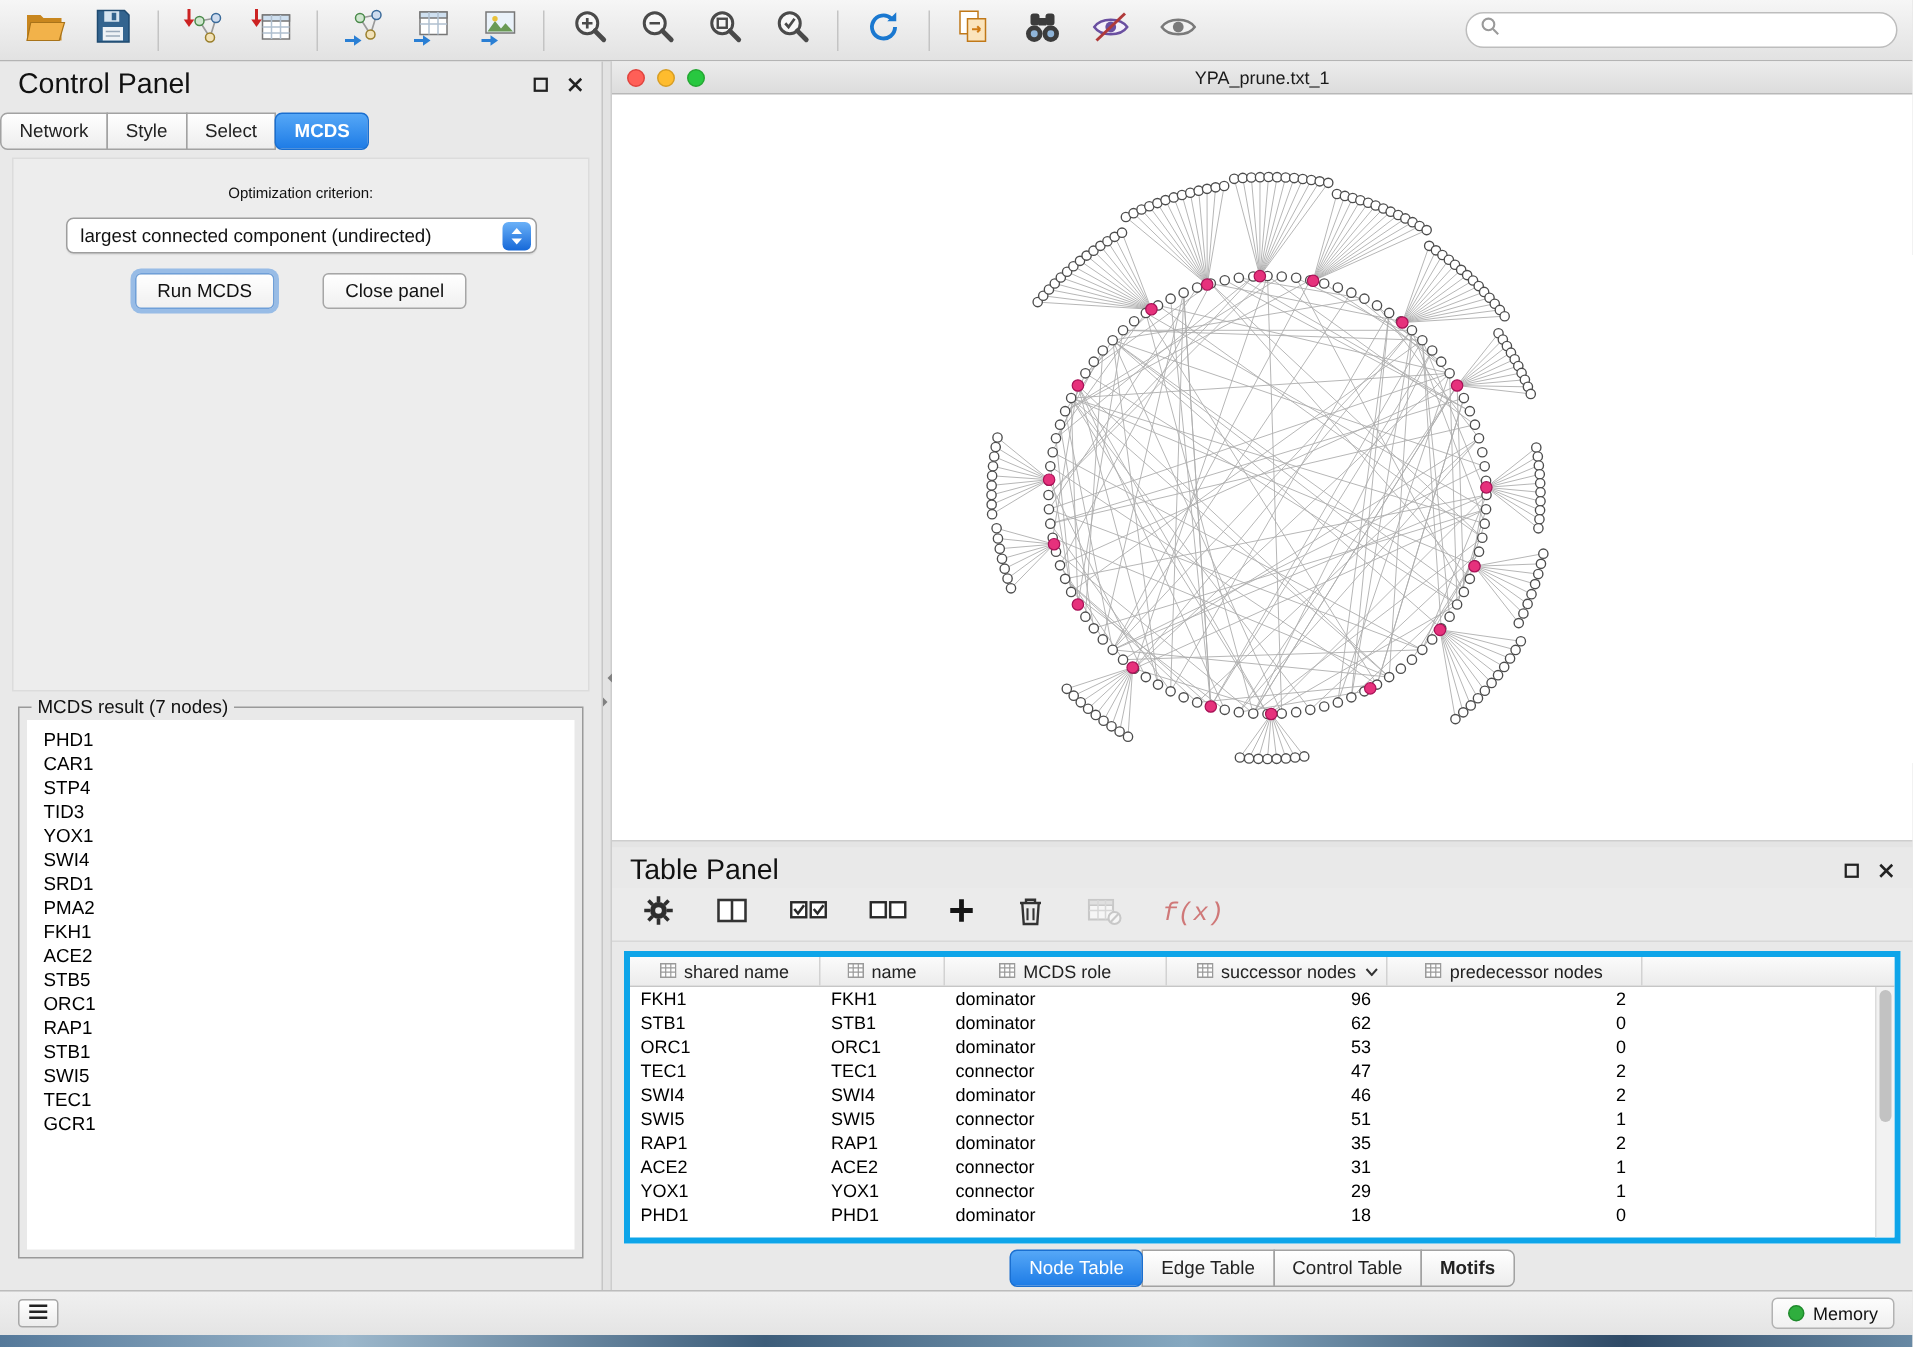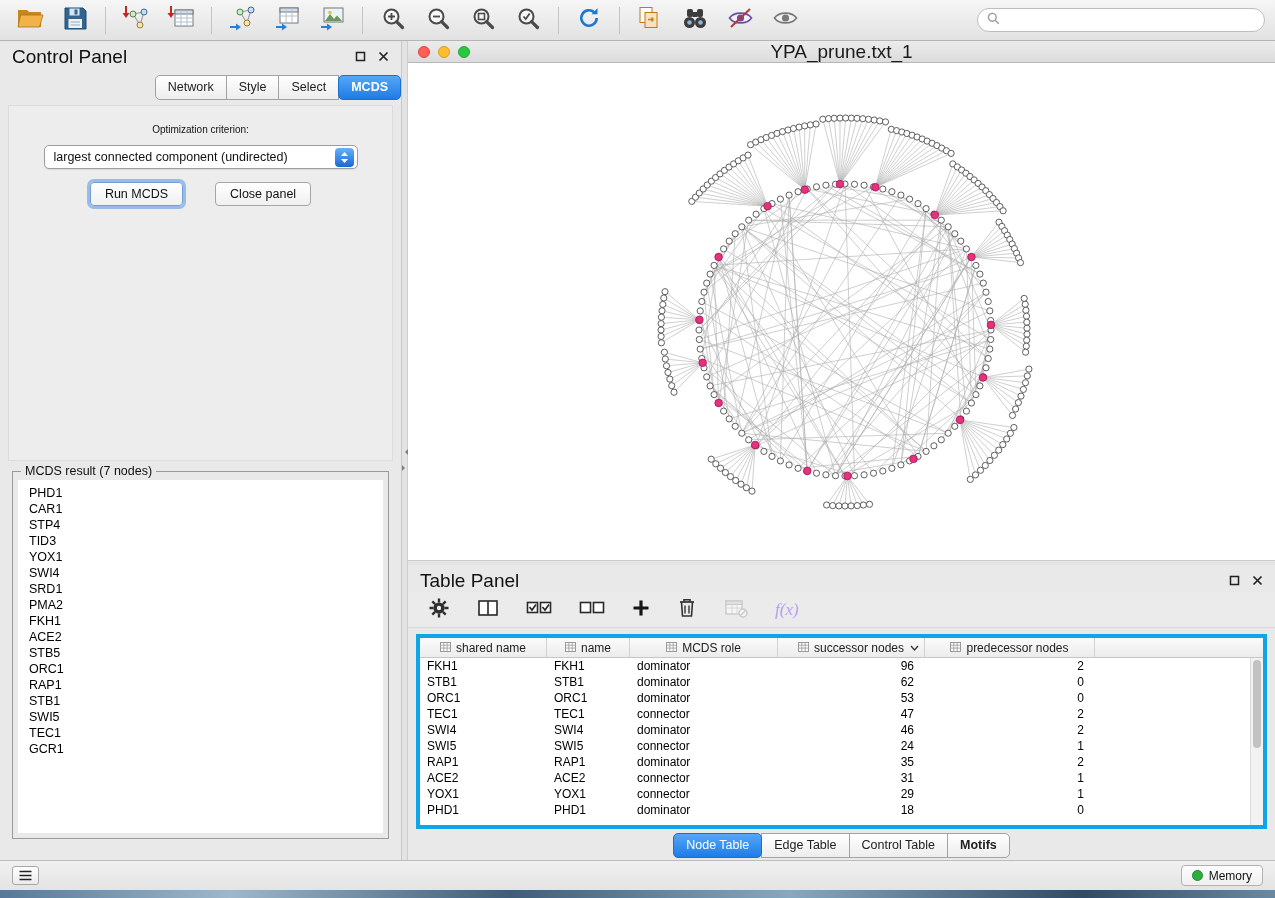--- a/index.html
+++ b/index.html
@@ -16,21 +16,21 @@
   .toolbar-search input{border:none;outline:none;flex:1;font-size:12px;background:transparent;font-family:inherit;}
 
   
   .body{flex:1;display:flex;min-height:0;}
 
   
   .control-panel{width:402px;flex:none;display:flex;flex-direction:column;background:#e9e9e9;border-right:1px solid #c6c6c6;}
   .panel-header{height:27px;display:flex;align-items:center;padding:4px 12px 0;font-size:19px;color:#111;flex:none;}
   .win-icons{margin-left:auto;display:flex;gap:12px;align-items:center;}
   .wbtn{display:flex;align-items:center;}
-  .cp-tabs{display:flex;justify-content:flex-end;margin:7px 0 3px;flex:none;}
+  .cp-tabs{display:flex;justify-content:flex-start;margin:7px 0 3px;flex:none;}
   .tab{font-size:12.5px;padding:4px 12px 5px;background:linear-gradient(#ffffff,#ededed);border:1px solid #a2a2a2;margin-left:-1px;color:#222;cursor:default;}
   .tab:first-child{border-top-left-radius:5px;border-bottom-left-radius:5px;margin-left:0;}
   .tab:last-child{border-top-right-radius:5px;border-bottom-right-radius:5px;font-weight:bold;}
   .tab.active{background:linear-gradient(#55a7f7,#1e7ce6);border-color:#1a6fd0;color:#fff;border-radius:5px;position:relative;z-index:2;}
   .cp-surface{margin:2px 8px 0;height:356px;background:#ededed;border:1px solid #dcdcdc;padding-top:18px;flex:none;}
   .opt-label{text-align:center;font-size:10px;color:#111;margin-bottom:10px;}
   .dropdown{width:314px;height:24px;margin:0 auto;background:#fff;border:1px solid #9e9e9e;border-radius:5px;display:flex;align-items:center;padding:0 3px 0 9px;box-shadow:0 1px 1px rgba(0,0,0,0.08);}
   .dd-value{flex:1;font-size:12.5px;color:#111;white-space:nowrap;overflow:hidden;}
   .dd-stepper{width:19px;height:19px;border-radius:4px;background:linear-gradient(#6ab1f8,#1668d8);display:flex;align-items:center;justify-content:center;flex:none;}
   .btn-row{display:flex;justify-content:center;gap:32px;margin-top:13px;}
@@ -49,30 +49,30 @@
 
   
   .right{flex:1;display:flex;flex-direction:column;min-width:0;}
   .network-window{height:519px;flex:none;display:flex;flex-direction:column;background:#fff;}
   .net-titlebar{height:22px;flex:none;background:linear-gradient(#ececec,#dcdcdc);border-bottom:1px solid #b8b8b8;position:relative;display:flex;align-items:center;justify-content:center;}
   .lights{position:absolute;left:10px;top:5px;display:flex;gap:8px;}
   .light{width:12px;height:12px;border-radius:50%;}
   .light.red{background:#ff5f57;border:1px solid #e0443e;}
   .light.yellow{background:#febc2e;border:1px solid #d89e24;}
   .light.green{background:#28c840;border:1px solid #24a732;}
-  .net-title{font-size:19px;color:#1a1a1a;}
+  .net-title{font-size:12px;color:#1a1a1a;}
   .net-canvas-wrap{flex:1;background:#fff;overflow:hidden;}
   .h-splitter{height:5px;flex:none;background:#e4e4e4;border-top:1px solid #cecece;}
 
   
   .table-panel{flex:1;display:flex;flex-direction:column;background:#e9e9e9;min-height:0;}
   .tp-toolbar{height:36px;flex:none;display:flex;align-items:center;gap:27px;padding:0 20px;border-bottom:1px solid #d8d8d8;background:#ebebeb;}
   .tp-icon{display:flex;align-items:center;}
   .tp-icon.disabled{opacity:0.55;}
-  .fx{font-family:Liberation Serif, serif;font-style:italic;font-size:17px;color:#8b5cf6;}
+  .fx{font-family:Liberation Mono, monospace;font-style:italic;font-size:17px;color:#b91c1c;}
   .table-box{flex:1;margin:6px 8px 4px;background:#fff;border:4px solid #0ea5e9;position:relative;overflow:hidden;}
   .thead{display:flex;height:20px;background:linear-gradient(#fbfbfb,#ececec);border-bottom:1px solid #c6c6c6;padding-right:13px;}
   .th{display:flex;align-items:center;justify-content:center;gap:5px;font-size:12px;color:#222;border-right:1px solid #d2d2d2;position:relative;flex:none;}
   .th.fill{flex:1;border-right:none;}
   .th .chev{position:absolute;right:5px;top:7px;display:flex;}
   .tbody{position:absolute;top:20px;left:0;right:13px;bottom:0;overflow:hidden;}
   .tr{display:flex;height:16px;}
   .td{font-size:12px;color:#000;padding-left:7px;line-height:16px;white-space:nowrap;overflow:hidden;flex:none;}
   .td.num{text-align:right;padding-right:11px;padding-left:0;}
   .td.fill{flex:1;}
@@ -1002,21 +1002,21 @@
                 <div class="td" style="width: 83px;">SWI4</div>
                 <div class="td" style="width: 148px;">dominator</div>
                 <div class="td num" style="width: 147px;">46</div>
                 <div class="td num" style="width: 170px;">2</div>
                 <div class="td fill"></div>
               </div>
               <div class="tr">
                 <div class="td" style="width: 127px;">SWI5</div>
                 <div class="td" style="width: 83px;">SWI5</div>
                 <div class="td" style="width: 148px;">connector</div>
-                <div class="td num" style="width: 147px;">24</div>
+                <div class="td num" style="width: 147px;">51</div>
                 <div class="td num" style="width: 170px;">1</div>
                 <div class="td fill"></div>
               </div>
               <div class="tr">
                 <div class="td" style="width: 127px;">RAP1</div>
                 <div class="td" style="width: 83px;">RAP1</div>
                 <div class="td" style="width: 148px;">dominator</div>
                 <div class="td num" style="width: 147px;">35</div>
                 <div class="td num" style="width: 170px;">2</div>
                 <div class="td fill"></div>

